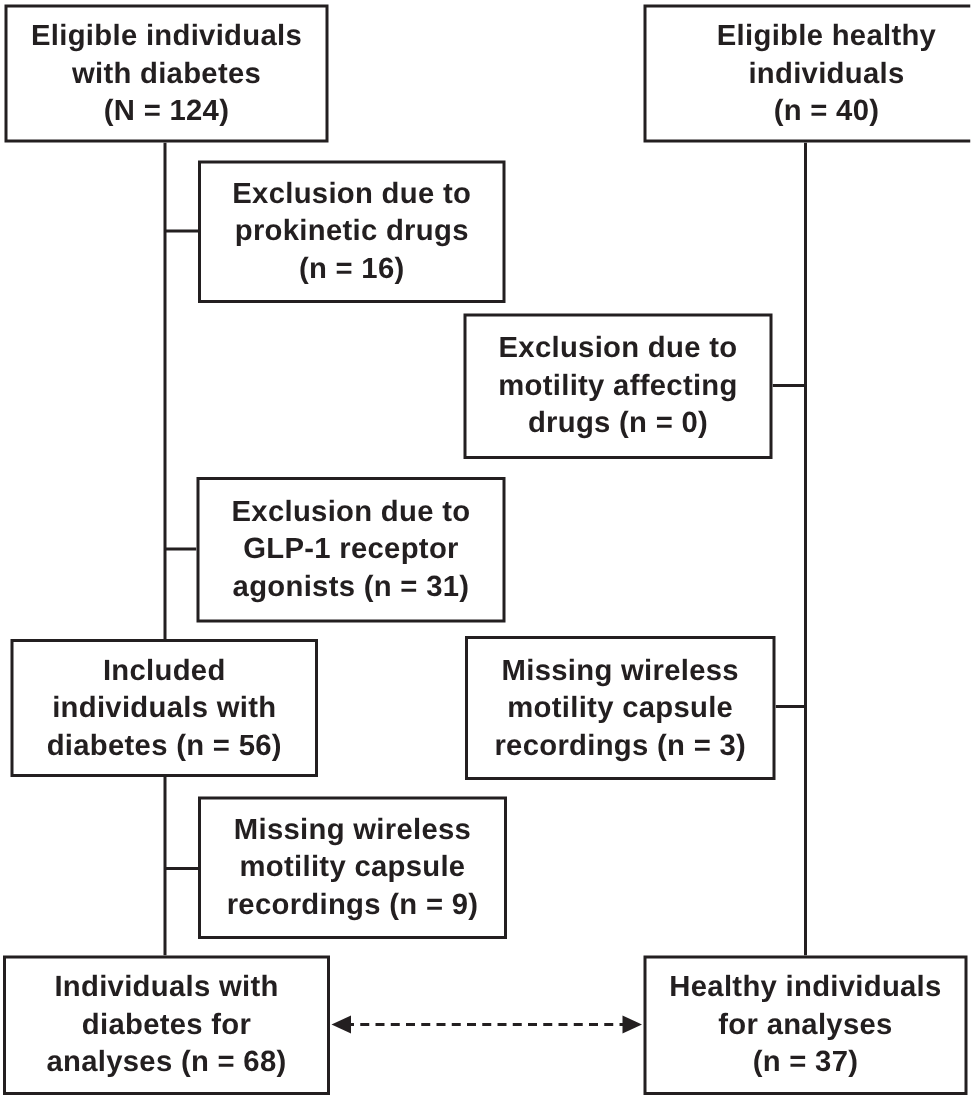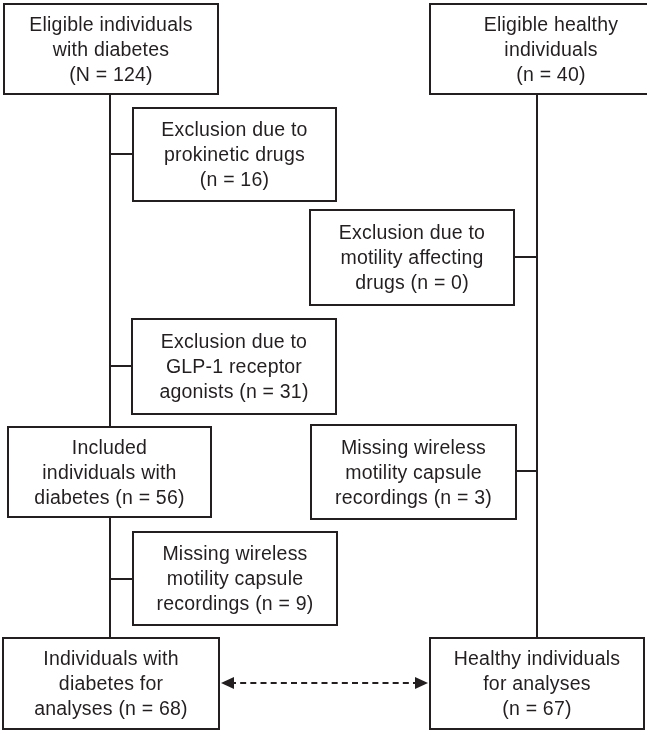--- a/index.html
+++ b/index.html
@@ -8,20 +8,21 @@
     background: #ffffff;
   }
   .canvas {
     position: relative;
     width: 647px;
     height: 733px;
     background: #ffffff;
     font-family: "Liberation Sans", sans-serif;
     color: #231f20;
     overflow: hidden;
+    font-weight: bold;
   }
   .box {
     position: absolute;
     box-sizing: border-box;
     border: 2px solid #231f20;
     background: #ffffff;
     display: flex;
     align-items: center;
     justify-content: center;
     text-align: center;
@@ -135,15 +136,15 @@
   <div class="box b-missing-9">Missing wireless
 motility capsule
 recordings (n = 9)</div>
 
   <div class="box b-diabetes-analyses">Individuals with
 diabetes for
 analyses (n = 68)</div>
 
   <div class="box b-healthy-analyses">Healthy individuals
 for analyses
-(n = 67)</div>
+(n = 37)</div>
 
 </div>
 
 </body></html>

